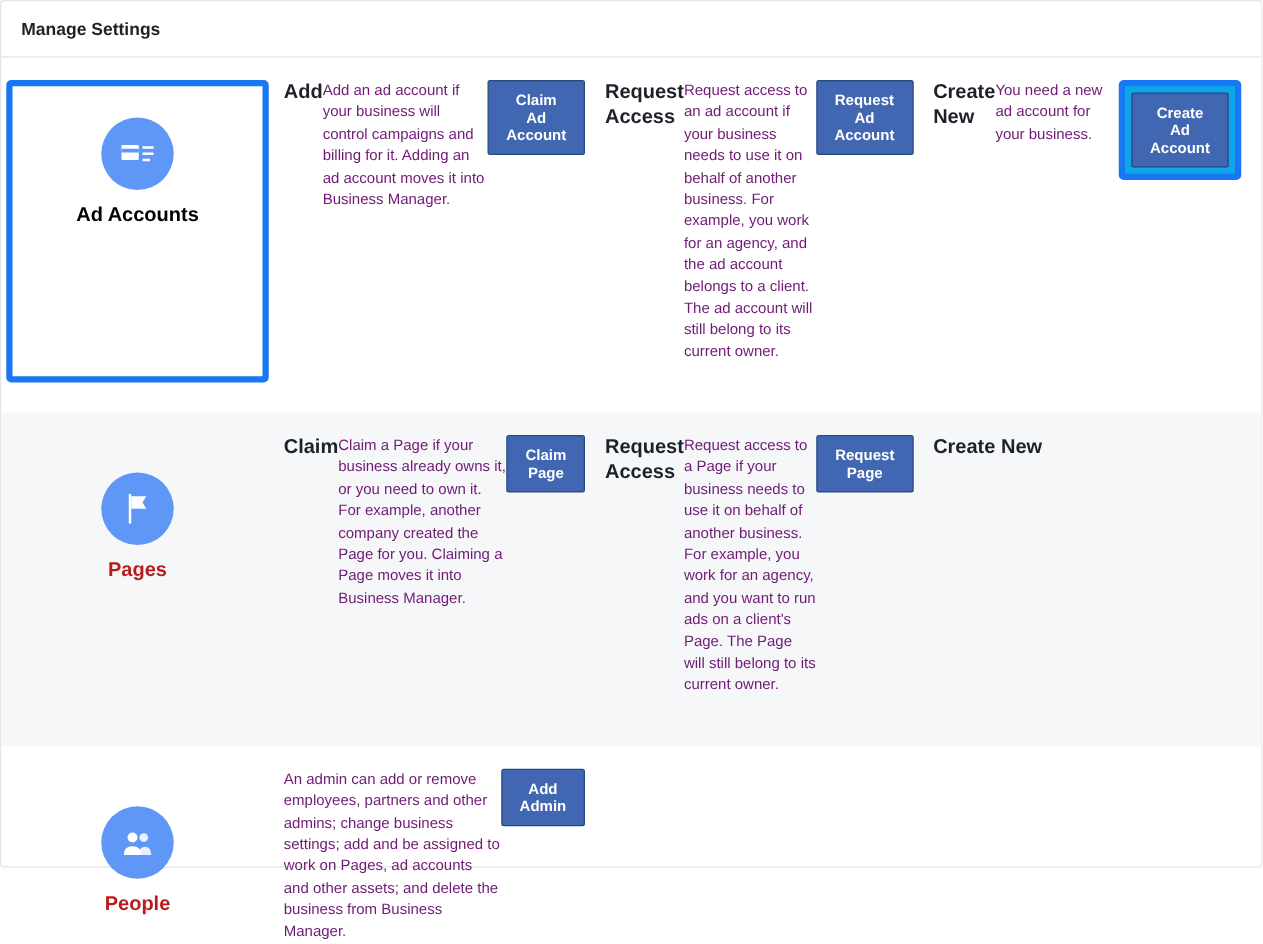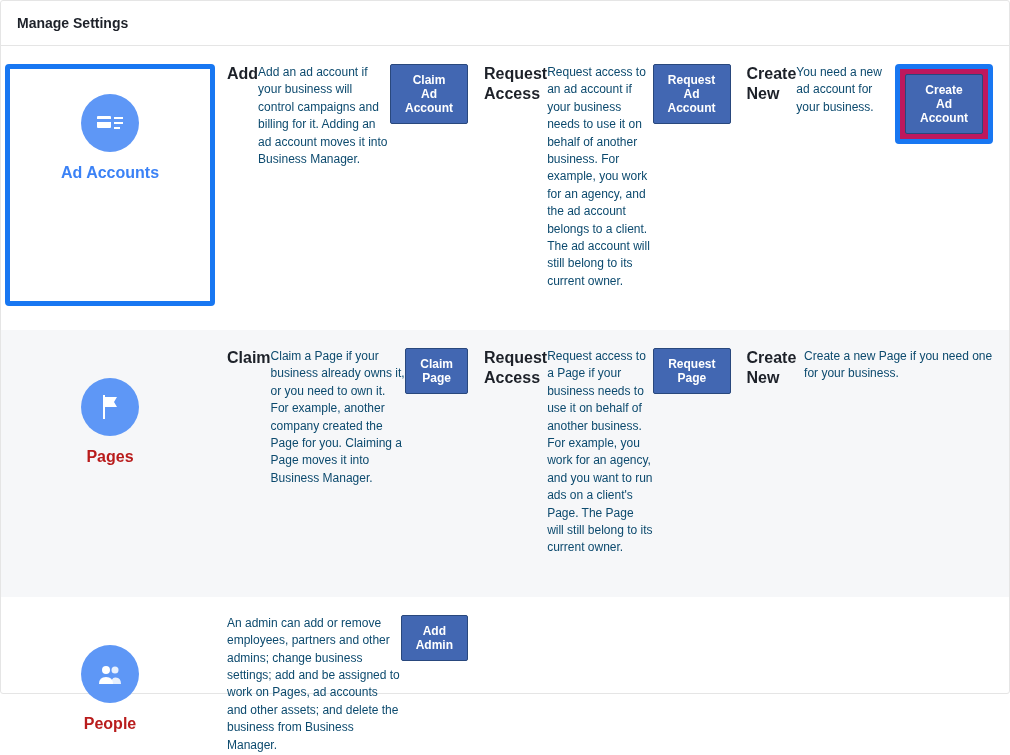--- a/index.html
+++ b/index.html
@@ -59,21 +59,21 @@
       justify-content: center;
       color: #fff;
       margin-bottom: 12px;
     }
     .cat-label {
       color: #b91c1c;
       font-size: 16px;
       font-weight: bold;
     }
     .category-cell.highlight .cat-label {
-      color: #3b82f6;
+      color: #000000;
     }
     .cards {
       display: flex;
       flex: 1;
     }
     .card {
       flex: 1;
       max-width: 265px;
       padding: 0 16px 0 0;
       display: flex;
@@ -84,21 +84,21 @@
     }
     .card-title {
       font-size: 16px;
       font-weight: bold;
       color: #1d2129;
       margin-bottom: 14px;
       line-height: 1.25;
     }
     .card-desc {
       font-size: 12px;
-      color: #0c4a6e;
+      color: #701a75;
       line-height: 1.45;
       margin-bottom: 16px;
       flex-grow: 1;
     }
     .action-btn {
       display: inline-block;
       background: #4267b2;
       color: #fff;
       font-size: 12px;
       font-weight: bold;
@@ -106,21 +106,21 @@
       border: 1px solid #29487d;
       border-radius: 2px;
       cursor: pointer;
       align-self: flex-start;
       font-family: inherit;
     }
     .btn-highlight-wrap {
       border: 5px solid #1877f2;
       border-radius: 4px;
       padding: 5px;
-      background: #be185d;
+      background: #0ea5e9;
       display: inline-block;
       align-self: flex-start;
     }
     svg {
       display: block;
     }
   </style>
 </head>
 <body>
 
@@ -177,21 +177,20 @@
         <div class="card-desc">Claim a Page if your business already owns it, or you need to own it. For example, another company created the Page for you. Claiming a Page moves it into Business Manager.</div>
         <button class="action-btn">Claim Page</button>
       </div>
       <div class="card">
         <div class="card-title">Request Access</div>
         <div class="card-desc">Request access to a Page if your business needs to use it on behalf of another business. For example, you work for an agency, and you want to run ads on a client's Page. The Page will still belong to its current owner.</div>
         <button class="action-btn">Request Page</button>
       </div>
       <div class="card">
         <div class="card-title">Create New</div>
-        <div class="card-desc">Create a new Page if you need one for your business.</div>
       </div>
     </div>
   </div>
 
   <div class="section-row">
     <div class="category-cell">
       <div class="cat-icon">
         <svg width="26" height="20" viewBox="0 0 26 20">
           <circle cx="9" cy="6" r="4" fill="#fff"></circle>
           <path d="M2 20 Q2 13 9 13 Q16 13 16 20 Z" fill="#fff"></path>

